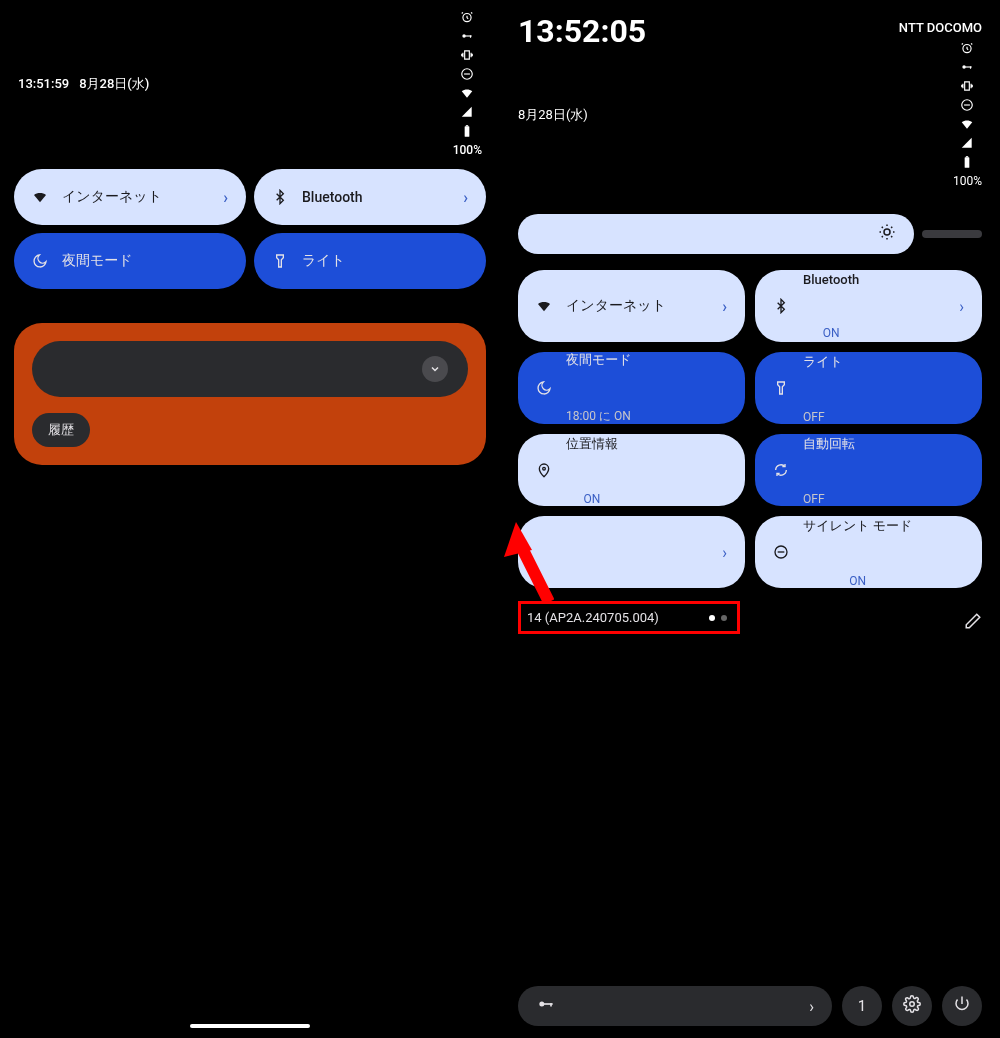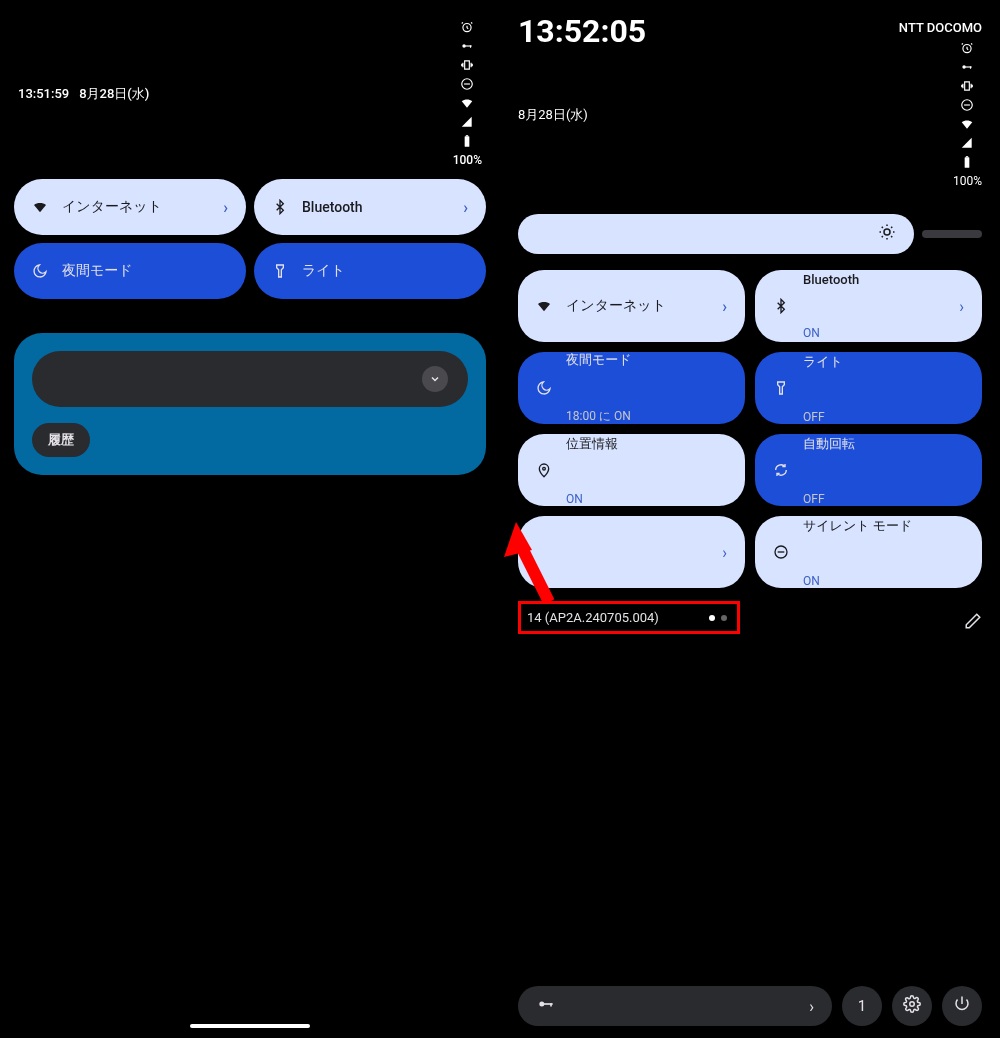--- a/index.html
+++ b/index.html
@@ -10,45 +10,44 @@
     overflow: hidden;
     font-family: -apple-system, BlinkMacSystemFont, "Segoe UI", Roboto, sans-serif;
     position: relative;
     color: #fff;
   }
   .screens { display: flex; width: 1000px; }
   .screen { width: 500px; height: 1038px; position: relative; background: #000; }
   
   .status-bar-left {
     display: flex; justify-content: space-between; align-items: center;
-    padding: 20px 18px 6px 18px;
+    padding: 10px 18px 6px 18px;
     font-size: 13px; font-weight: 500; color: #fff;
   }
   .status-left-group { display: flex; align-items: center; gap: 10px; }
   .status-icons { display: flex; align-items: center; gap: 5px; font-size: 12px; flex-direction: column; }
   .status-icons .ico { display: inline-flex; }
   .qs-left { padding: 6px 14px; }
   .qs-row { display: flex; gap: 8px; margin-bottom: 8px; }
   .tile-sm {
     flex: 1; height: 56px; border-radius: 28px;
     display: flex; align-items: center; padding: 0 18px;
     font-size: 14px; font-weight: 500; gap: 14px; position: relative;
   }
-  .tile-on-light { background: #d7e3ff; color: #1b1b1f; }
+  .tile-on-light { background: #d7e3ff; color: #1b1b1f; text-align: center; }
   .tile-off-dark { background: #1d4ed8; color: #e4e2e6; }
   .chevron-right {
     position: absolute; right: 18px; top: 50%; transform: translateY(-50%);
     font-size: 16px; color: #3a5fc5;
   }
   .notif-panel {
     margin: 20px 14px 0 14px;
-    background: #0369a1;
+    background: #c2410c;
     border-radius: 28px;
     padding: 18px 18px 18px 18px;
-    font-weight: bold;
   }
   .notif-collapse {
     background: #2a2b2e;
     height: 56px; border-radius: 28px;
     display: flex; align-items: center; justify-content: flex-end;
     padding: 0 20px;
   }
   .notif-collapse .exp-btn {
     width: 26px; height: 26px; border-radius: 13px; background: #4a4a4e;
     display: flex; align-items: center; justify-content: center;

